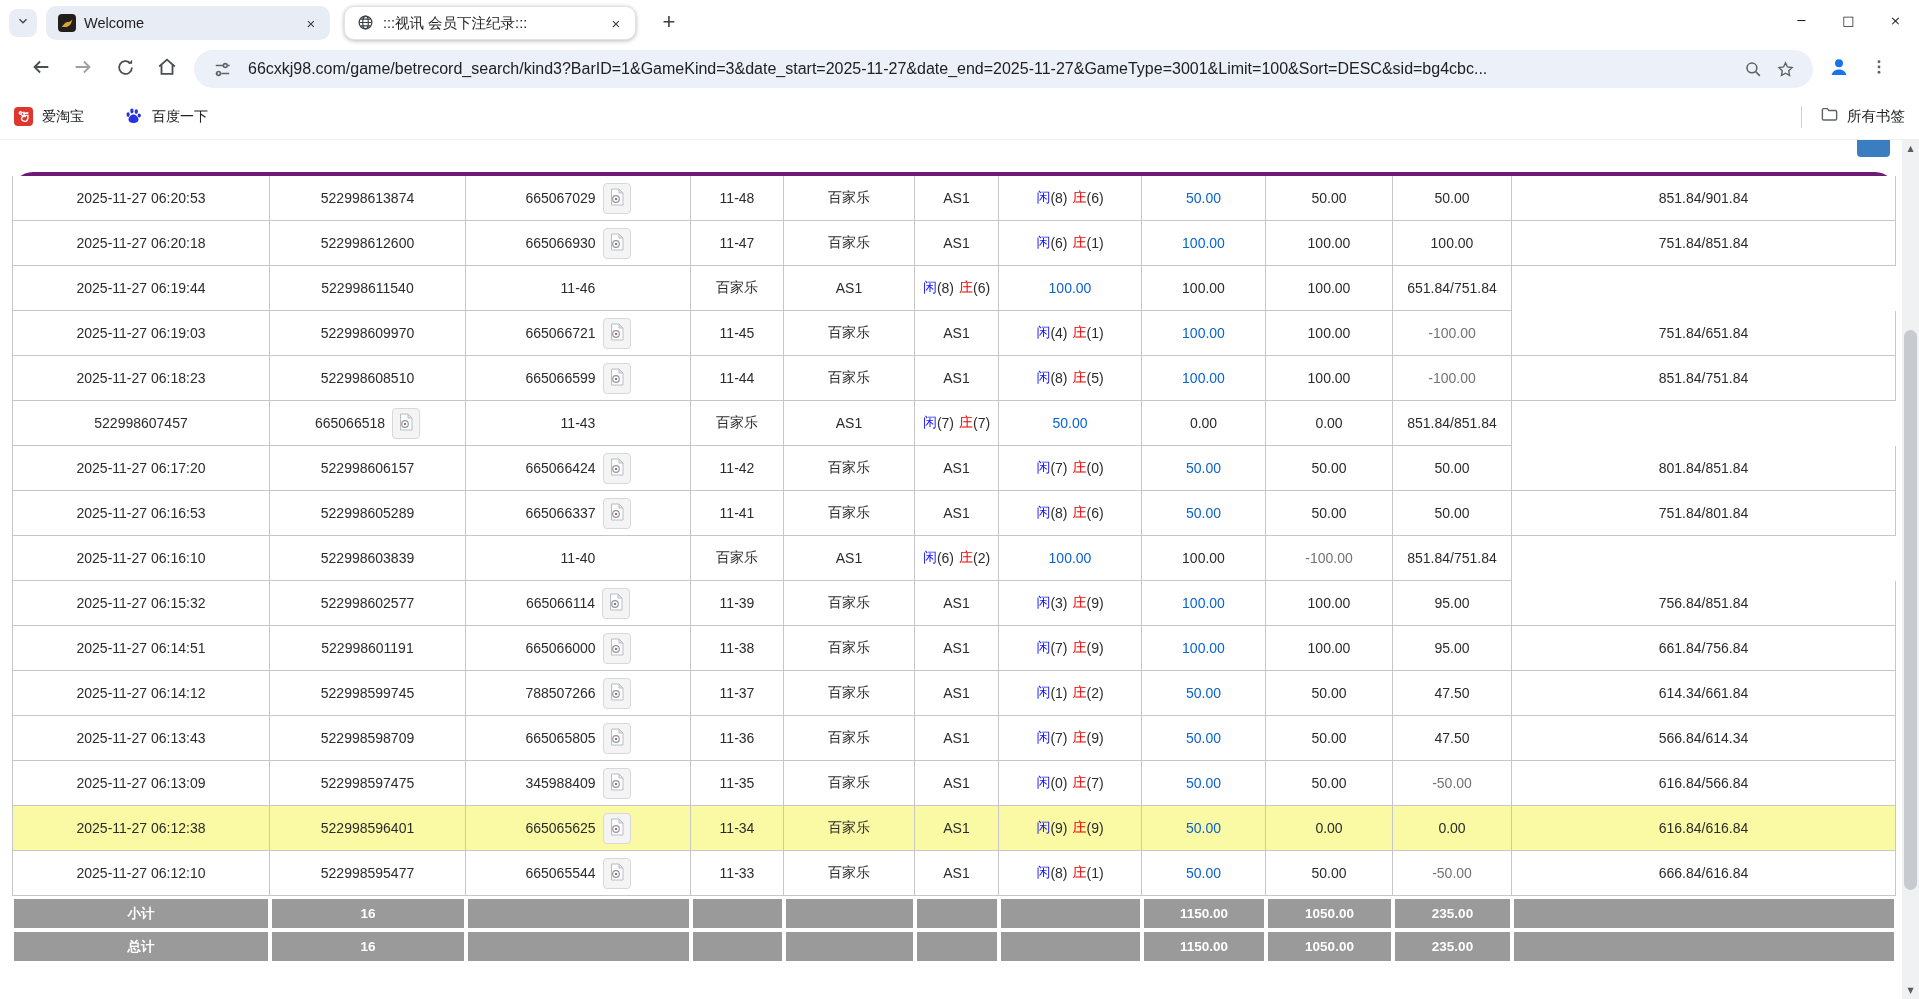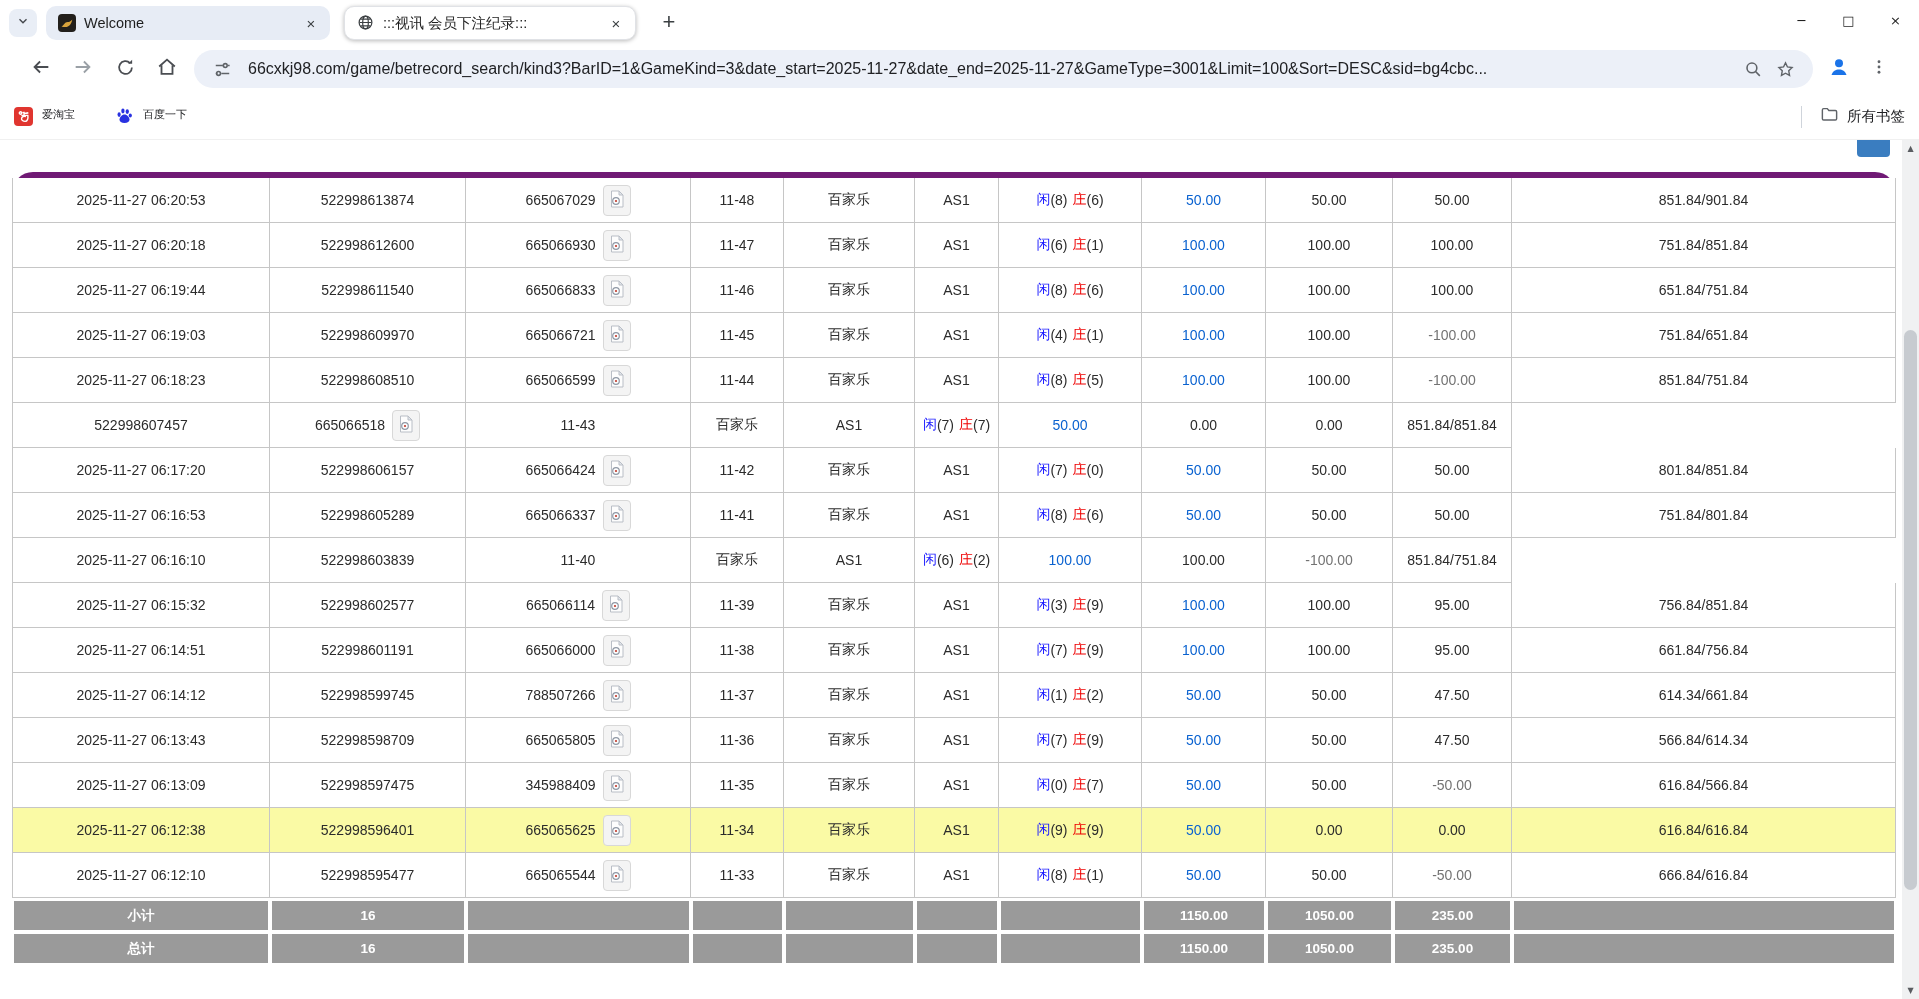--- a/index.html
+++ b/index.html
@@ -36,21 +36,21 @@
   .url-text { flex:1; font-size:16px; color:#202124; white-space:nowrap; overflow:hidden;
     margin-left:10px; }
   .omni-icon { flex:none; display:flex; align-items:center; justify-content:center;
     width:32px; height:32px; color:#5f6368; }
   .trailing { flex:none; display:flex; align-items:center; }
   .trail-btn { width:40px; height:40px; display:flex; align-items:center; justify-content:center; }
 
   
   .bookmarks { height:46px; background:#fff; display:flex; align-items:center;
     padding:0 14px; border-bottom:1px solid #f0f0f0; }
-  .bm { display:flex; align-items:flex-start; margin-right:40px; font-size:11px; color:#202124; }
+  .bm { display:flex; align-items:flex-end; margin-right:40px; font-size:14px; color:#202124; }
   .bm-icon-taobao { width:19px; height:19px; border-radius:4px; background:#e0352f;
     display:flex; align-items:center; justify-content:center; margin-right:9px; }
   .bm-icon { margin-right:9px; display:flex; }
   .bookmarks-right { margin-left:auto; display:flex; align-items:center; }
   .bm-divider { width:1px; height:22px; background:#cfd4db; margin-right:18px; }
   .bm-folder-label { font-size:14.5px; color:#202124; margin-left:8px; }
 
   
   .content { position:absolute; top:140px; left:0; width:1919px; height:859px; background:#fff; }
   .partial-blue-btn { position:absolute; top:0; left:1857px; width:33px; height:17px;
@@ -62,21 +62,21 @@
   .sb-thumb { position:absolute; left:2px; top:190px; width:13px; height:560px;
     background:#c7cbd0; border-radius:7px; }
 
   
   .bet-table { position:absolute; left:12px; top:32px; width:1884px;
     --cols:258px 196px 225px 93px 131px 84px 143px 124px 127px 119px 1fr; }
   .thead { display:grid; grid-template-columns:var(--cols); height:30px; background:#1b1b1b; }
   .th { display:flex; align-items:center; justify-content:center; color:#fff;
     font-weight:bold; font-size:14px; border-right:1px solid #6e6e6e; }
   .th:last-child { border-right:none; }
-  .tbody { border-top:6px solid #701a75;border-radius:21px; }
+  .tbody { border-top:4px solid #701a75;border-radius:21px; }
   .tr { display:grid; grid-template-columns:var(--cols); height:45px; background:#fff; }
   .tr.hl { background:#fafaa5; }
   .td { display:flex; align-items:center; justify-content:center; font-size:14px;
     color:#2b2b2b; border-right:1px solid #c6c6c6; border-bottom:1px solid #c6c6c6;
     overflow:hidden; white-space:nowrap; }
   .td:first-child { border-left:1px solid #c6c6c6; }
   .amt-link { color:#0a62d0; cursor:pointer; }
   .neg { color:#737373; }
   .res-p { color:#1a1aff; } .res-b { color:#ee0000; }
   .res-sc { color:#2b2b2b; } .res-gap { width:5px; }
@@ -340,31 +340,20 @@
           </div>
         </div>
         <div class="tr">
           <div class="td">
             <span>2025-11-27 06:19:44</span>
           </div>
           <div class="td">
             <span>522998611540</span>
           </div>
           <div class="td">
-            <span>665066833</span>
-            <button class="video-btn">
-              <span><svg width="16" height="18" viewBox="0 0 16 18">
-                  <path d="M2.5 1h7.5l4 4v12h-11.5z" fill="#fdfdfd" stroke="#b9bec6"></path>
-                  <path d="M10 1l4 4h-4z" fill="#e2e6ec" stroke="#b9bec6"></path>
-                  <circle cx="7" cy="11" r="3.3" fill="none" stroke="#8f98a5" stroke-width="1.2"></circle>
-                  <circle cx="7" cy="11" r="1.1" fill="#c0392b"></circle>
-                </svg></span>
-            </button>
-          </div>
-          <div class="td">
             <span>11-46</span>
           </div>
           <div class="td">
             <span>百家乐</span>
           </div>
           <div class="td">
             <span>AS1</span>
           </div>
           <div class="td">
             <span class="res-p">闲</span>

